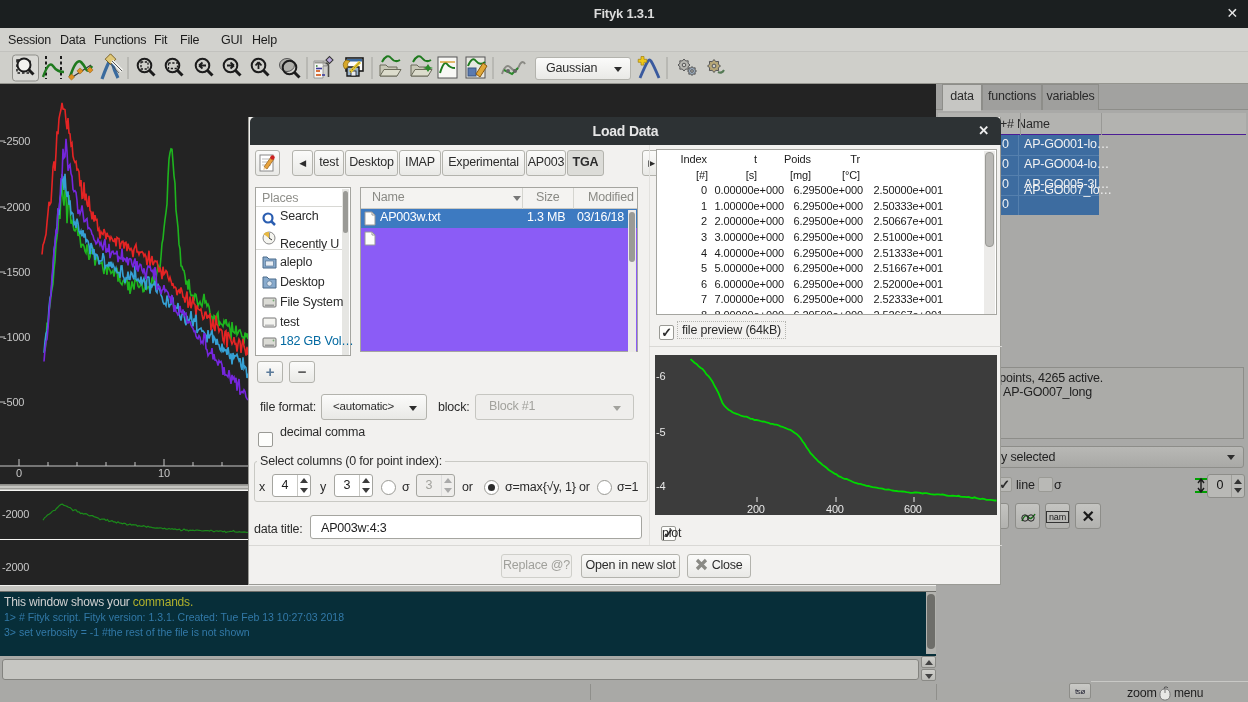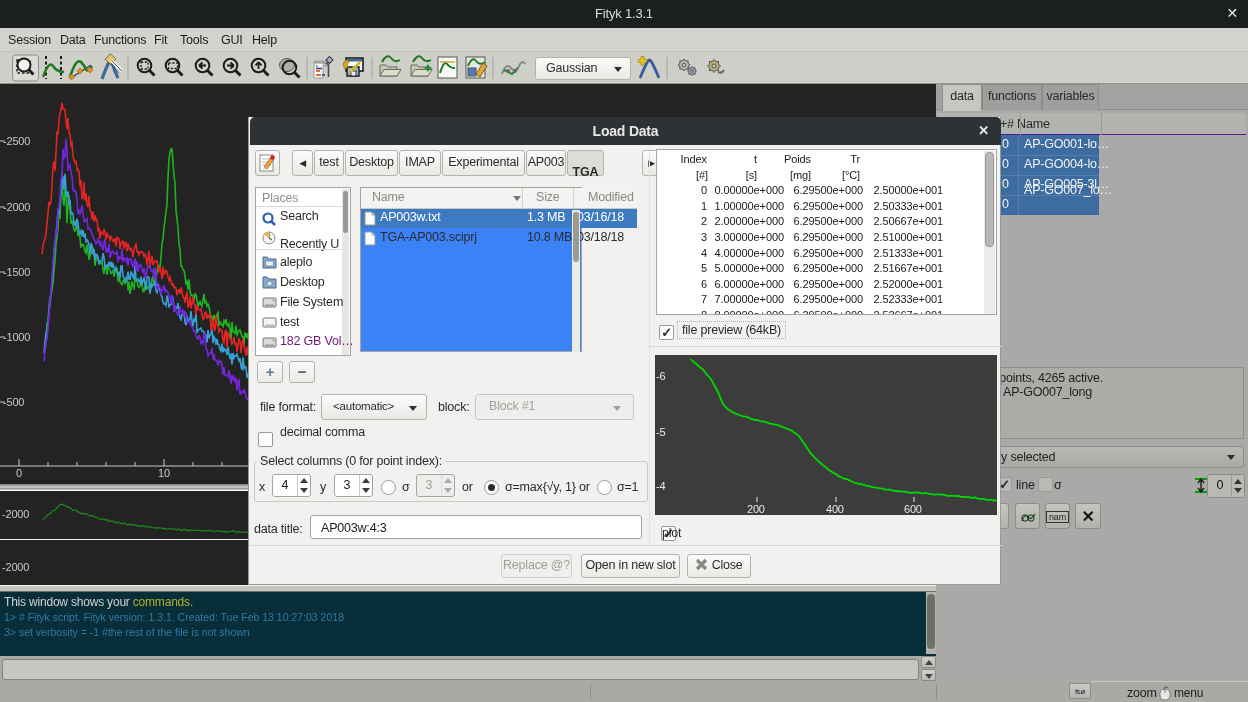--- a/index.html
+++ b/index.html
@@ -1,18 +1,18 @@
 <!DOCTYPE html>
 <html><head><meta charset="utf-8"><style>
 *{margin:0;padding:0;box-sizing:border-box;}
 html,body{width:1248px;height:702px;overflow:hidden;background:#1c2021;}
 body{font-family:"Liberation Sans",sans-serif;position:relative;letter-spacing:-0.2px;}
 .abs{position:absolute;}
 #titlebar{left:0;top:0;width:1248px;height:28px;background:#1b1f20;color:#dcdcdc;}
-#titlebar .t{position:absolute;left:0;right:0;top:6px;text-align:center;font-size:13px;font-weight:normal;}
+#titlebar .t{position:absolute;left:0;right:0;top:6px;text-align:center;font-size:13px;font-weight:bold;}
 #titlebar .x{position:absolute;right:10px;top:5px;font-size:14px;color:#e8e8e8;}
 #menubar{left:0;top:28px;width:1248px;height:24px;background:#d2d2ce;color:#1b1b1b;font-size:12.5px;border-bottom:1px solid #c2c2be;}
 #menubar span{position:absolute;top:5px;}
 #toolbar{left:0;top:52px;width:1248px;height:32px;background:#cfcfca;border-bottom:1px solid #95958f;}
 #plotwrap{left:0;top:84px;width:936px;height:508px;background:#232323;}
 #console{left:0;top:592px;width:936px;height:64px;background:#072e39;font-size:12.5px;}
 #console div{position:absolute;left:4px;white-space:pre;}
 #inputrow{left:0;top:656px;width:936px;height:26px;background:#a9a9a6;}
 #inputbox{left:2px;top:3px;width:917px;height:21px;background:#c6c6c2;border:1px solid #83837f;border-radius:3px;}
 #statusbar{left:0;top:682px;width:1248px;height:20px;background:#a9a9a6;}
@@ -32,21 +32,21 @@
 
 <div class="abs" id="titlebar">
     <div class="t">Fityk 1.3.1</div>
     <div class="x">✕</div>
   </div>
 <div class="abs" id="menubar">
 <span style="left:8px">Session</span>
     <span style="left:60px">Data</span>
     <span style="left:94px">Functions</span>
     <span style="left:154px">Fit</span>
-    <span style="left:180px">Tools</span>
+    <span style="left:180px">File</span>
     <span style="left:221px">GUI</span>
     <span style="left:252px">Help</span>
 </div>
 <div class="abs" id="toolbar"><svg width="1248" height="32" xmlns="http://www.w3.org/2000/svg">
       <rect x="12.5" y="3" width="26" height="26" rx="3" fill="#dadad6" stroke="#8f8f8a"></rect>
 <rect x="17" y="8" width="13" height="13" fill="none" stroke="#1c1c1c" stroke-dasharray="2.5,2" stroke-width="1.5"></rect>
 <circle cx="24" cy="13" r="6.5" fill="#f2f2ef" stroke="#1c1c1c" stroke-width="2"></circle>
 <line x1="28.5" y1="17.5" x2="33.5" y2="22.5" stroke="#1c1c1c" stroke-width="3"></line>
 <g stroke="#1c1c1c" stroke-width="2" stroke-dasharray="3,2.5">
         <line x1="46" y1="4" x2="46" y2="27"></line>
@@ -350,36 +350,36 @@
         <path d="M8 16 L15 6 L18 8 L11 18 Z" fill="#e8a33d" stroke="#a06820" stroke-width="0.8"></path>
         <circle cx="16.5" cy="6.5" r="2.2" fill="#cc2222"></circle>
         <path d="M8 16 L7.2 19 L10.5 17.8 Z" fill="#f0d0a0"></path>
       </svg></div>
   <div class="dlg-btn" style="left:43px;top:33px;width:21px;height:26px"><span style="position:relative;top:4px;font-size:9px">◀</span></div>
   <div class="dlg-btn" style="left:65px;top:33px;width:30px;height:26px;padding-top:4px">test</div>
   <div class="dlg-btn" style="left:96px;top:33px;width:53px;height:26px;padding-top:4px">Desktop</div>
   <div class="dlg-btn" style="left:150px;top:33px;width:42px;height:26px;padding-top:4px">IMAP</div>
   <div class="dlg-btn" style="left:193px;top:33px;width:83px;height:26px;padding-top:4px">Experimental</div>
   <div class="dlg-btn" style="left:277px;top:33px;width:40px;height:26px;padding-top:4px">AP003</div>
-  <div class="dlg-btn" style="left:318px;top:33px;width:37px;height:26px;padding-top:14px;font-weight:bold;background:#dcdcd8">TGA</div>
+  <div class="dlg-btn" style="left:318px;top:33px;width:37px;height:26px;padding-top:4px;font-weight:bold;background:#dcdcd8">TGA</div>
   <div class="dlg-btn" style="left:393px;top:33px;width:19px;height:26px"><span style="position:relative;top:4px;font-size:9px">▶</span></div>
 
   <div class="abs" style="left:6px;top:70px;width:96px;height:169px;background:#ffffff;border:1px solid #a5a5a0">
     <div class="abs" style="right:1px;top:1px;width:7px;height:166px;background:#e6e6e3"></div>
     <div class="abs" style="right:2px;top:3px;width:5px;height:42px;background:#9a9a96;border-radius:3px"></div>
     <div class="abs" style="left:6px;top:3px;color:#90908b;font-size:12.5px">Places</div>
     <div class="abs" style="left:0;top:18px;width:86px;height:1px;background:#d8d8d4"></div>
     <div class="abs" style="left:24px;top:21px;font-size:12.5px;color:#2b2b2b">Search</div>
     <div class="abs" style="left:24px;top:49px;font-size:12.5px;color:#2b2b2b;white-space:nowrap;width:60px;overflow:hidden">Recently U…</div>
     <div class="abs" style="left:0;top:61px;width:86px;height:1px;background:#d8d8d4"></div>
     <div class="abs" style="left:24px;top:67px;font-size:12.5px;color:#2b2b2b">aleplo</div>
     <div class="abs" style="left:24px;top:87px;font-size:12.5px;color:#2b2b2b">Desktop</div>
     <div class="abs" style="left:24px;top:107px;font-size:12.5px;color:#2b2b2b;white-space:nowrap">File System</div>
     <div class="abs" style="left:24px;top:127px;font-size:12.5px;color:#2b2b2b">test</div>
-    <div class="abs" style="left:24px;top:146px;font-size:12.5px;color:#701a75;white-space:nowrap">182 GB Vol…</div>
+    <div class="abs" style="left:24px;top:146px;font-size:12.5px;color:#0369a1;white-space:nowrap">182 GB Vol…</div>
     <svg class="abs" style="left:5px;top:23px" width="17" height="140" xmlns="http://www.w3.org/2000/svg">
       <circle cx="7" cy="7" r="4.5" fill="none" stroke="#2a5db0" stroke-width="2.2"></circle>
         <line x1="10.5" y1="10.5" x2="14" y2="14" stroke="#2a5db0" stroke-width="2.5"></line>
       <circle cx="8" cy="27" r="6" fill="#f5f5f0" stroke="#888"></circle>
         <path d="M8 27 L8 22 M8 27 L11 29" stroke="#333" fill="none"></path>
         <path d="M2.5 23 A6 6 0 0 1 8 21 L8 27 Z" fill="#e8b940"></path>
       <g>
           <path d="M2 46 L2 57 L15 57 L15 48 L8 48 L6 46 Z" fill="#88aacc" stroke="#4a6a8a"></path>
           <rect x="4.5" y="50" width="8" height="5" fill="#e8eef4" stroke="#4a6a8a" stroke-width="0.6"></rect>
         </g>
@@ -399,38 +399,33 @@
       <g>
           <rect x="2" y="127" width="13" height="9" rx="1" fill="#dcdcd6" stroke="#777"></rect>
           <rect x="4" y="133.5" width="9" height="1.6" fill="#999"></rect>
           <circle cx="12.5" cy="129.5" r="0.9" fill="#7a7"></circle>
         </g>
     </svg>
   </div>
   <div class="dlg-btn" style="left:8px;top:244px;width:26px;height:22px"><span style="position:relative;top:1px;color:#5a7a9a;font-weight:bold;font-size:15px">+</span></div>
   <div class="dlg-btn" style="left:40px;top:244px;width:26px;height:22px"><span style="position:relative;top:1px;color:#555;font-weight:bold;font-size:15px">−</span></div>
 
-  <div class="abs" style="left:111px;top:70px;width:222px;height:165px;background:#3b82f6;border:1px solid #a5a5a0">
+  <div class="abs" style="left:111px;top:70px;width:278px;height:165px;background:#8b5cf6;border:1px solid #a5a5a0">
     <div class="abs" style="left:0;top:0;width:276px;height:21px;background:#f4f3f1;border-bottom:1px solid #c9c9c4;color:#8a8a85;font-size:12.5px">
       <span style="position:absolute;left:11px;top:2px;color:#8a8a85">Name</span>
       <div class="arrow-dn" style="right:116px;top:8px;border-top-color:#777;"></div>
       <div class="abs" style="left:161px;top:0;width:1px;height:21px;background:#d5d5d0"></div>
       <span style="position:absolute;left:175px;top:2px">Size</span>
       <div class="abs" style="left:212px;top:0;width:1px;height:21px;background:#d5d5d0"></div>
       <span style="position:absolute;left:227px;top:2px">Modified</span>
     </div>
     <div class="abs" style="left:0;top:21px;width:276px;height:19px;background:#3d7ac1;color:#fff;font-size:12.5px">
       <span style="position:absolute;left:19px;top:1px">AP003w.txt</span>
       <span style="position:absolute;left:166px;top:1px">1.3 MB</span>
       <span style="position:absolute;left:216px;top:1px">03/16/18</span>
-    </div>
-    <div class="abs" style="left:0;top:40px;width:276px;height:20px;color:#2b2b2b;font-size:12.5px">
-      <span style="position:absolute;left:19px;top:2px">TGA-AP003.sciprj</span>
-      <span style="position:absolute;left:166px;top:2px">10.8 MB</span>
-      <span style="position:absolute;left:216px;top:2px">03/18/18</span>
     </div>
     <svg class="abs" style="left:3px;top:23px" width="13" height="36" xmlns="http://www.w3.org/2000/svg">
         <path d="M1 1 L8 1 L11 4 L11 14 L1 14 Z" fill="#fdfdfb" stroke="#999"></path>
         <path d="M8 1 L8 4 L11 4" fill="none" stroke="#999"></path>
         <path d="M1 21 L8 21 L11 24 L11 34 L1 34 Z" fill="#fdfdfb" stroke="#999"></path>
         <path d="M8 21 L8 24 L11 24" fill="none" stroke="#999"></path>
       </svg>
     <div class="abs" style="right:1px;top:22px;width:8px;height:142px;background:#eceae8"></div>
     <div class="abs" style="right:2px;top:24px;width:6px;height:50px;background:#9a9a96;border-radius:3px"></div>
   </div>

